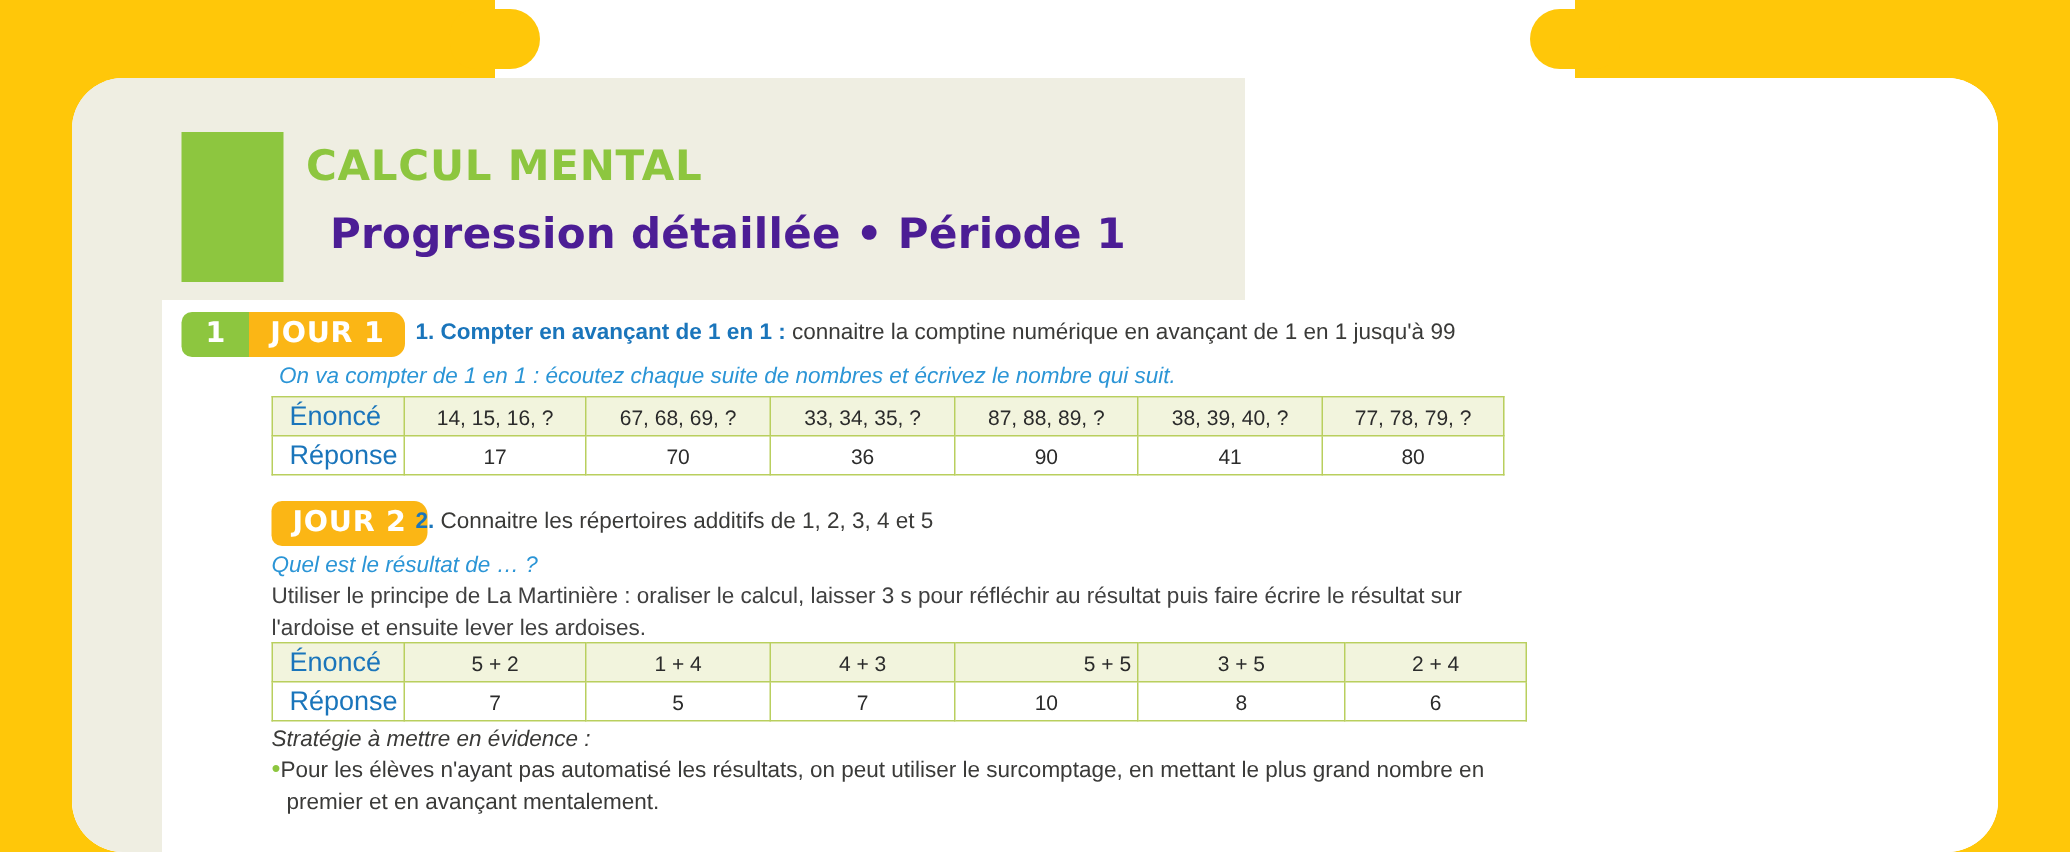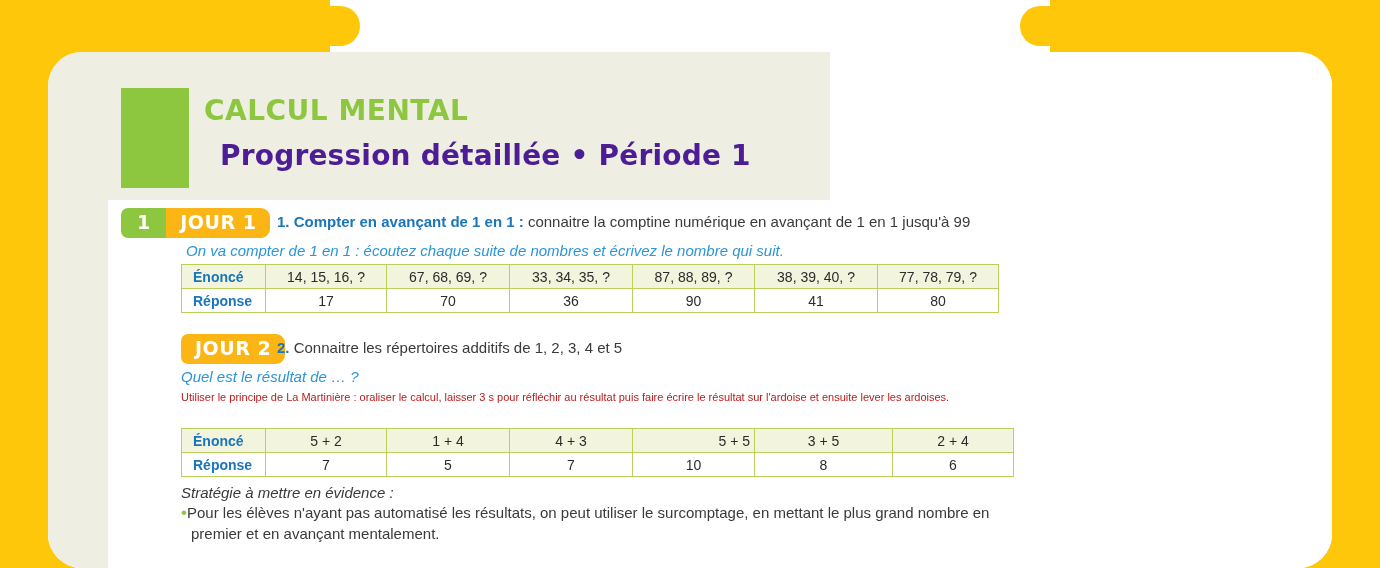--- a/index.html
+++ b/index.html
@@ -160,22 +160,22 @@
   .obj-strong { color: #1a75bb; font-weight: bold; }
   .obj-num { color: #1a75bb; font-weight: bold; }
 
   .instruction {
     font-size: 15px;
     font-style: italic;
     color: #2b95d6;
     line-height: 20px;
   }
   .para {
-    font-size: 11px;
-    color: #b91c1c;
+    font-size: 15px;
+    color: #404040;
     line-height: 21px;
   }
   .strategy-title {
     font-size: 15px;
     font-style: italic;
     color: #3a3a38;
     line-height: 21px;
   }
   .bullet-row { font-size: 15px; color: #3a3a38; line-height: 21px; }
   .bullet-dot { color: #8dc63f; font-size: 17px; }
@@ -191,23 +191,23 @@
     text-align: center;
     font-size: 14px;
     color: #2b2b2b;
     padding: 2px 4px;
   }
   table.qa tr.row-q td { background: #f2f4dd; }
   table.qa tr.row-a td { background: #ffffff; }
   table.qa td.lbl {
     text-align: left;
     padding-left: 11px;
-    font-weight: bold;
+    font-weight: normal;
     color: #1a75bb;
-    font-size: 14px;
+    font-size: 18px;
   }
   table.qa tr.row-q td.lbl { background: #f2f4dd; }
   table.qa tr.row-a td.lbl { background: #ffffff; }
 </style>
 </head>
 <body>
 
 <div class="page">
 
   <div class="banner-white-top"></div>

